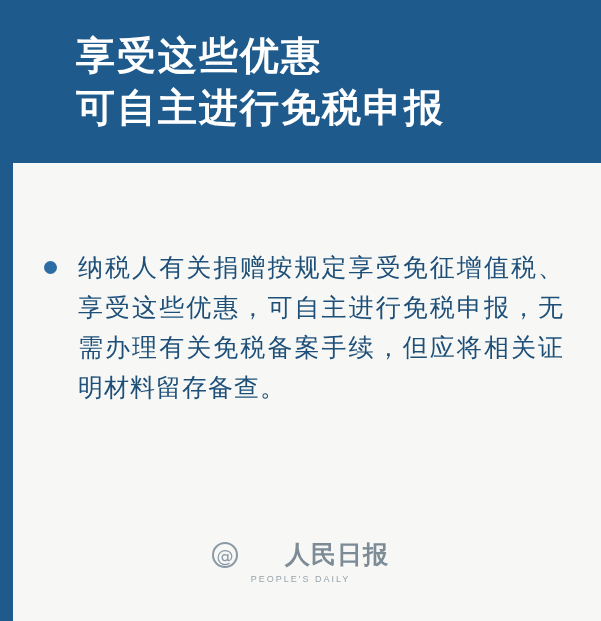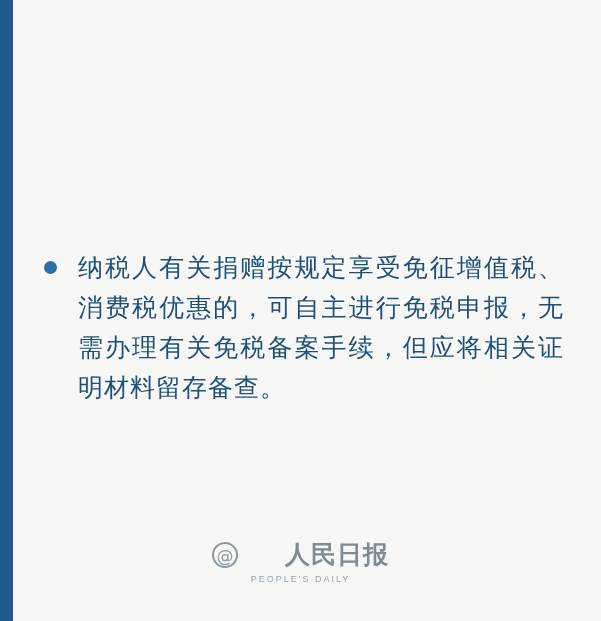--- a/index.html
+++ b/index.html
@@ -132,25 +132,29 @@
     font-family: "Liberation Sans", sans-serif;
   }
 </style>
 </head>
 <body>
 
 <div class="poster">
 
   <div class="left-rail"></div>
 
+  <div class="header-band">
+    <div class="header-title">享受这些优惠
+可自主进行免税申报</div>
+  </div>
 
   <div class="body-area">
     <div class="bullet-block">
       <span class="bullet-dot"></span>
-      <div class="bullet-text">纳税人有关捐赠按规定享受免征增值税、消费税优惠的，可自主进行免税申报，无需办理有关免税备案手续，但应将相关证明材料留存备查。</div>
+      <div class="bullet-text">纳税人有关捐赠按规定享受免征增值税、享受这些优惠，可自主进行免税申报，无需办理有关免税备案手续，但应将相关证明材料留存备查。</div>
     </div>
   </div>
 
   <div class="footer">
     <div class="logo-row">
       <span class="at-mark">@</span>
       <span class="logo-cn">人民日报</span>
     </div>
     <div class="logo-en">PEOPLE'S DAILY</div>
   </div>

